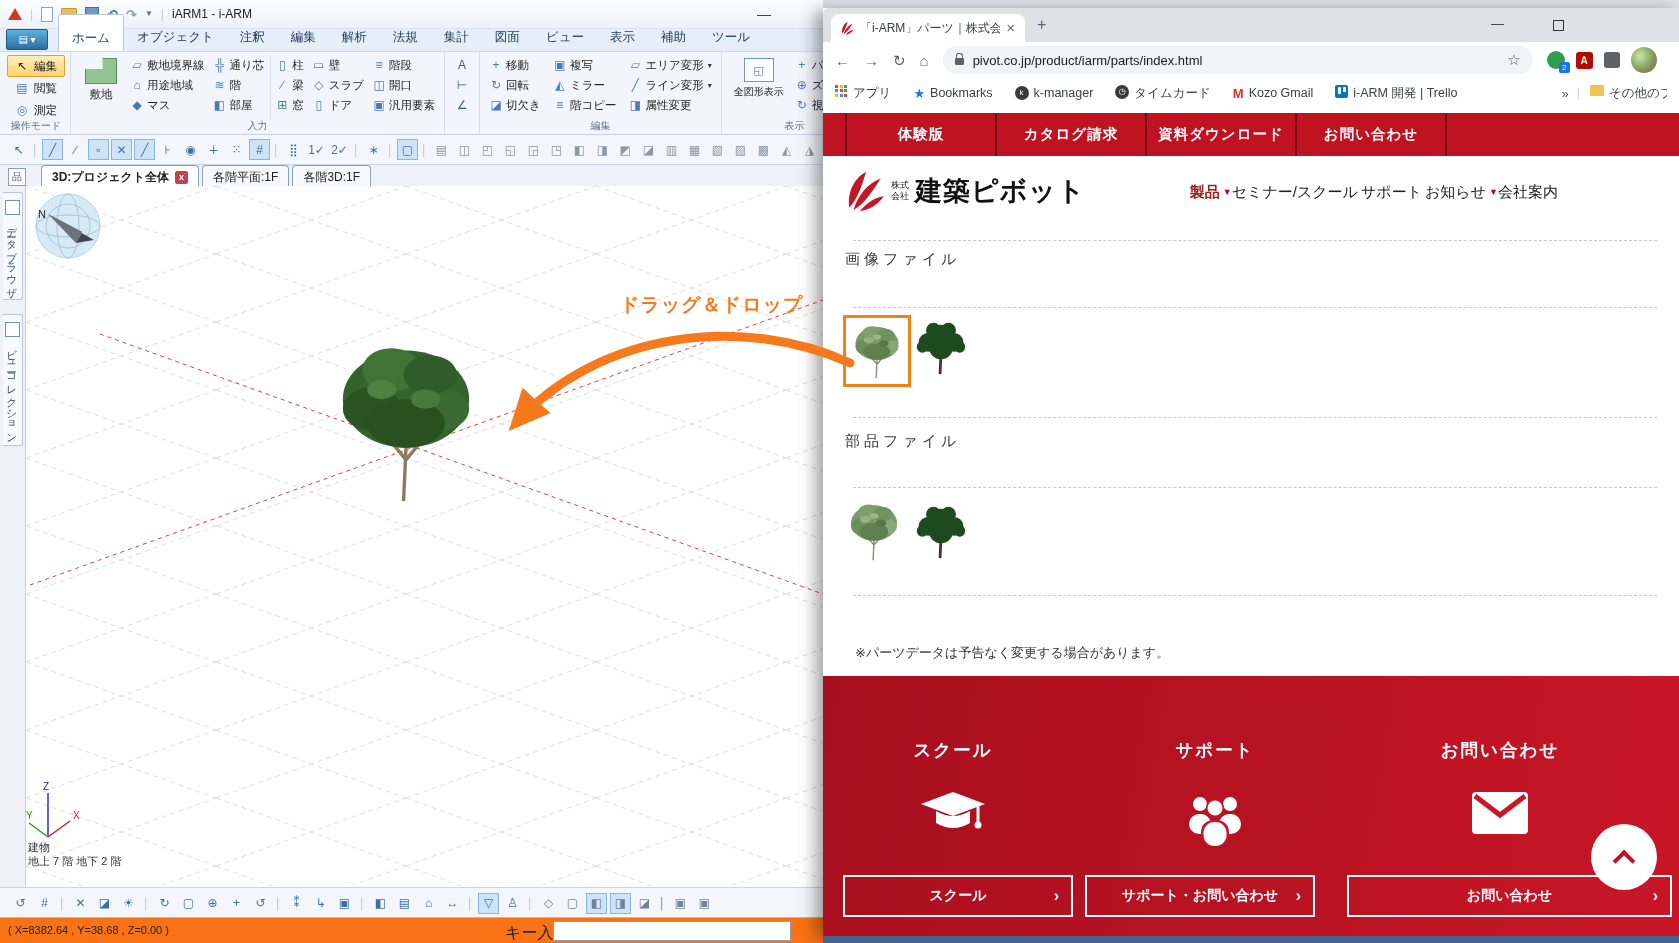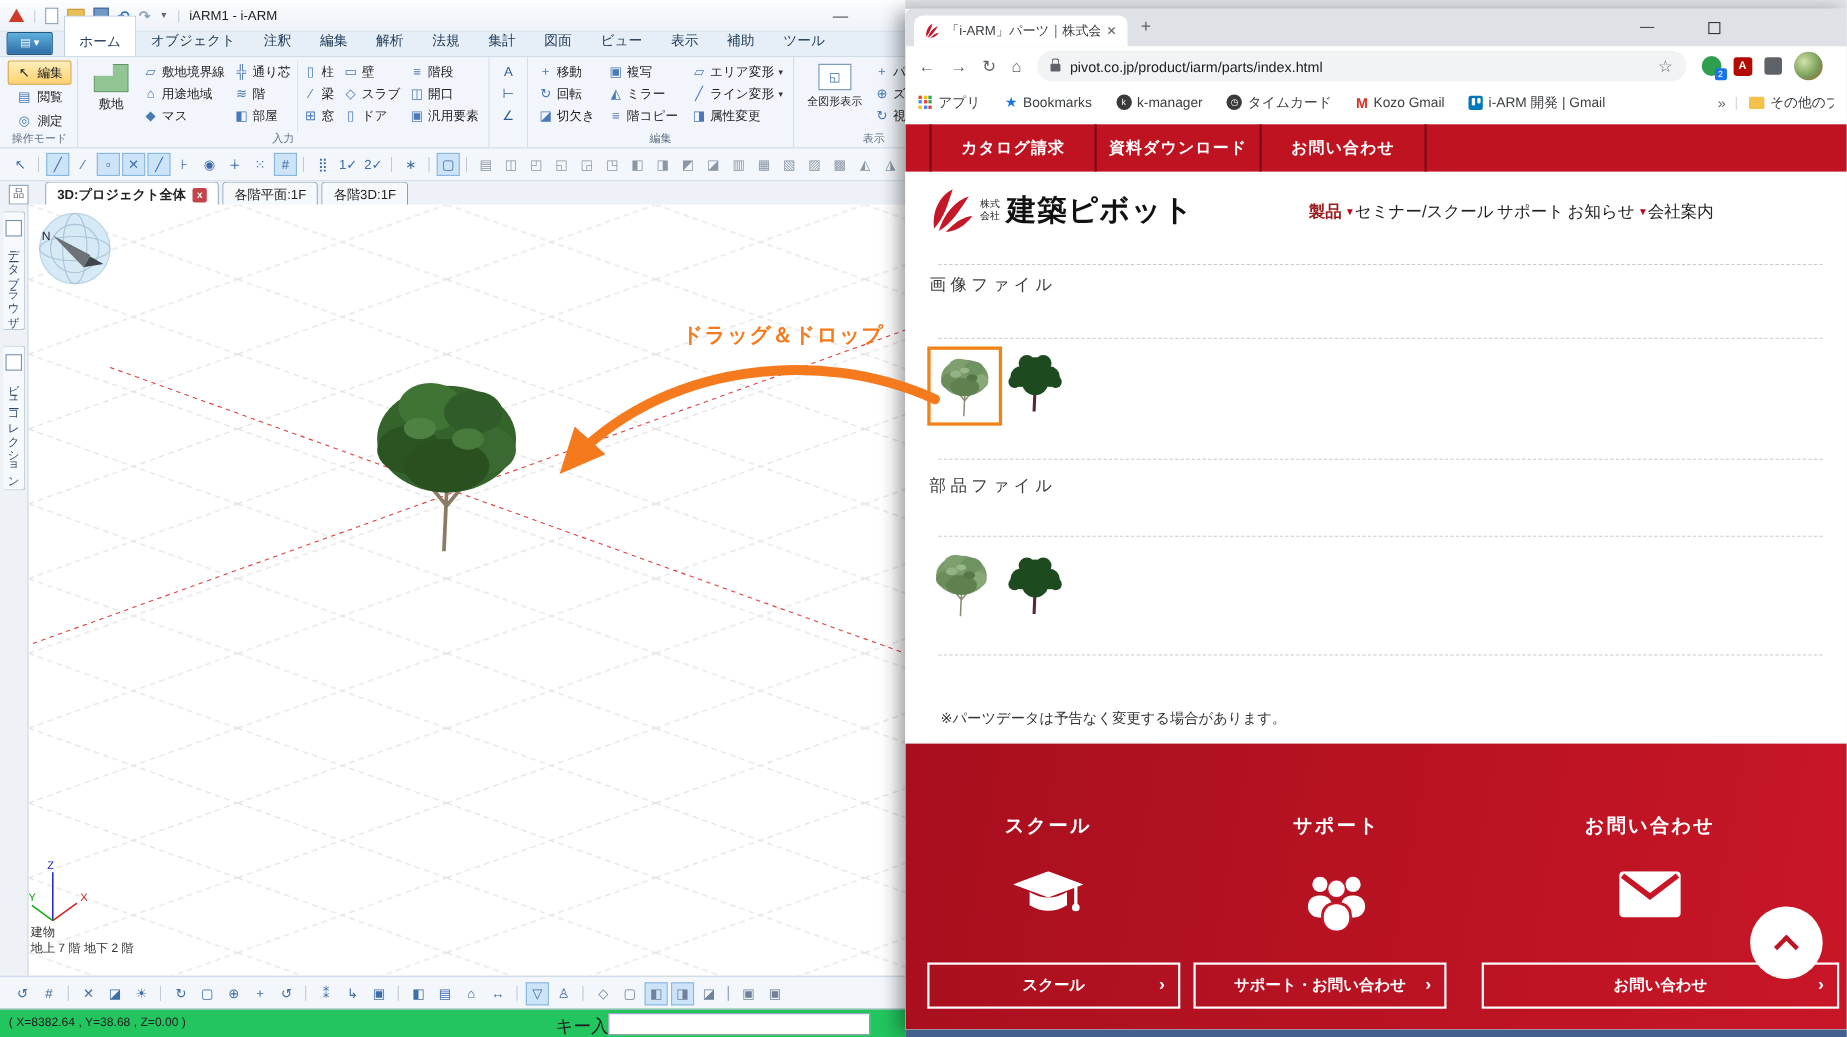--- a/index.html
+++ b/index.html
@@ -53,21 +53,21 @@
   .dclose{width:13px;height:13px;background:#c4444c;color:#fff;font-size:9px;line-height:13px;text-align:center;border-radius:2px}
   .ia-body{position:absolute;top:186px;left:0;right:0;bottom:55px;display:flex}
   .vstrip{width:25px;background:#eef2f7;border-right:1px solid #c2cfdd;padding-top:6px;display:flex;flex-direction:column;gap:14px;align-items:center;flex:none}
   .vtab{writing-mode:vertical-rl;font-size:10.5px;color:#2f4a66;background:#f7fafc;border:1px solid #b9c7d6;border-left:none;padding:7px 2px;display:flex;align-items:center;gap:5px;border-radius:0 3px 3px 0}
   .vicon{width:13px;height:13px;border:1px solid #7591ad;background:#fff}
   .viewport{flex:1;background:#fff;position:relative;overflow:hidden}
   .ia-tb3{position:absolute;left:0;right:0;bottom:25px;height:30px;background:#f3f6fb;border-top:1px solid #c9d5e5;display:flex;align-items:center;padding-left:10px;gap:3px;overflow:hidden}
   .ia-tb3 .tbi:nth-of-type(23),.ia-tb3 .tbi:nth-of-type(28),.ia-tb3 .tbi:nth-of-type(29){background:#cde3f7;border-color:#86b7e3}
   .ia-tb3 .tbi:nth-of-type(3),.ia-tb3 .tbi:nth-of-type(7),.ia-tb3 .tbi:nth-of-type(13),.ia-tb3 .tbi:nth-of-type(17),.ia-tb3 .tbi:nth-of-type(22),.ia-tb3 .tbi:nth-of-type(25),.ia-tb3 .tbi:nth-of-type(31){width:7px;color:#b7c2cf;font-size:11px}
   .ia-tb3 .tbi:nth-of-type(n+26){color:#6f819b}
-  .ia-status{position:absolute;left:0;right:0;bottom:0;height:25px;background:#22c55e;border-top:1px solid #aebccb;font-size:11px}
+  .ia-status{position:absolute;left:0;right:0;bottom:0;height:25px;background:#f97316;border-top:1px solid #aebccb;font-size:11px}
   .coords{position:absolute;left:8px;top:6px;color:#222}
   .keylabel{position:absolute;left:505px;top:5px;font-size:16px;color:#222}
   .keyinput{position:absolute;left:553px;top:3px;width:232px;height:16px;border:1px solid #8ba0b5;background:#fff}
 
   
   .browser{position:absolute;left:823px;top:8px;width:856px;height:928px;background:#fff;box-shadow:-7px 3px 16px rgba(0,0,0,.38)}
   .tabstrip{height:34px;background:#dee1e6;position:relative;border-radius:6px 0 0 0}
   .btab{position:absolute;left:8px;top:6px;width:194px;height:28px;background:#fff;border-radius:8px 8px 0 0;display:flex;align-items:center;gap:6px;padding:0 9px;font-size:12px;color:#3c4043;box-sizing:border-box}
   .btab .t{white-space:nowrap;overflow:hidden;max-width:140px;flex:1}
   .tclose{font-size:11px;color:#5f6368}
@@ -81,21 +81,21 @@
   .lock::before{content:"";position:absolute;left:1px;top:-5px;width:5px;height:5px;border:1.5px solid #5f6368;border-bottom:none;border-radius:3px 3px 0 0}
   .pill .url{flex:1;white-space:nowrap;overflow:hidden}
   .star{color:#5f6368;font-size:15px}
   .ext{display:flex;align-items:center;gap:11px}
   .extg{position:relative;width:18px;height:18px;border-radius:50%;background:#2e9e4f}
   .badge{position:absolute;right:-5px;bottom:-4px;background:#1a73e8;color:#fff;font-size:8px;width:11px;height:11px;border-radius:2px;text-align:center;line-height:11px}
   .extpdf{width:17px;height:17px;border-radius:3px;background:#b30b00;color:#fff;font-size:10px;font-weight:bold;text-align:center;line-height:17px}
   .extpz{width:16px;height:16px;border-radius:3px;background:#5f6368}
   .avatar{width:26px;height:26px;border-radius:50%;background:radial-gradient(circle at 35% 35%,#cfe3a8,#7ba05b 55%,#a0522d)}
   .bbar{height:30px;display:flex;align-items:center;padding:0 12px;font-size:12.5px;color:#3c4043}
-  .bi{display:flex;align-items:center;gap:5px;margin-right:22px;white-space:nowrap}
+  .bi{display:flex;align-items:flex-start;gap:5px;margin-right:22px;white-space:nowrap}
   .apps{width:13px;height:13px;display:grid;grid-template-columns:repeat(3,3px);grid-auto-rows:3px;gap:1.5px}
   .apps i{display:block}
   .bstar{color:#1a73e8;font-size:13px}
   .bcirc{width:14px;height:14px;border-radius:50%;background:#3b3b3b;color:#fff;font-size:8px;text-align:center;line-height:14px;flex:none}
   .bm{color:#d93025;font-weight:bold;font-size:13px}
   .btrello{width:13px;height:13px;border-radius:2px;background:#0079bf;position:relative}
   .btrello::before,.btrello::after{content:"";position:absolute;top:2px;width:3px;background:#fff;border-radius:1px}
   .btrello::before{left:2.5px;height:7px}.btrello::after{right:2.5px;height:5px}
   .chev2{margin-left:auto;color:#5f6368;font-size:13px;margin-right:8px}
   .bsep{color:#d0d3d8;margin-right:10px}
@@ -624,34 +624,35 @@
       <span class="bi">
           <span class="bcirc">◷</span>
           <span>タイムカード</span>
         </span>
       <span class="bi">
           <span class="bm">M</span>
           <span>Kozo Gmail</span>
         </span>
       <span class="bi">
           <span class="btrello"></span>
-          <span>i-ARM 開発 | Gmail</span>
+          <span>i-ARM 開発 | Trello</span>
         </span>
       <span class="chev2">»</span>
       <span class="bsep">|</span>
       <span class="bi" style="margin-right:0">
           <span class="bfolder"></span>
           <span class="bother">その他のブ</span>
         </span>
     </div>
 
     <div class="page">
 
       <div class="rednav">
 
+      <span class="rtab">体験版</span>
           <span class="rtab">カタログ請求</span>
           <span class="rtab">資料ダウンロード</span>
           <span class="rtab">お問い合わせ</span>
         </div>
 
       <div class="slogo">
         <svg width="42" height="42" viewBox="0 0 40 40">
             <use href="#plogo"></use>
           </svg>
         <span class="lsub">

